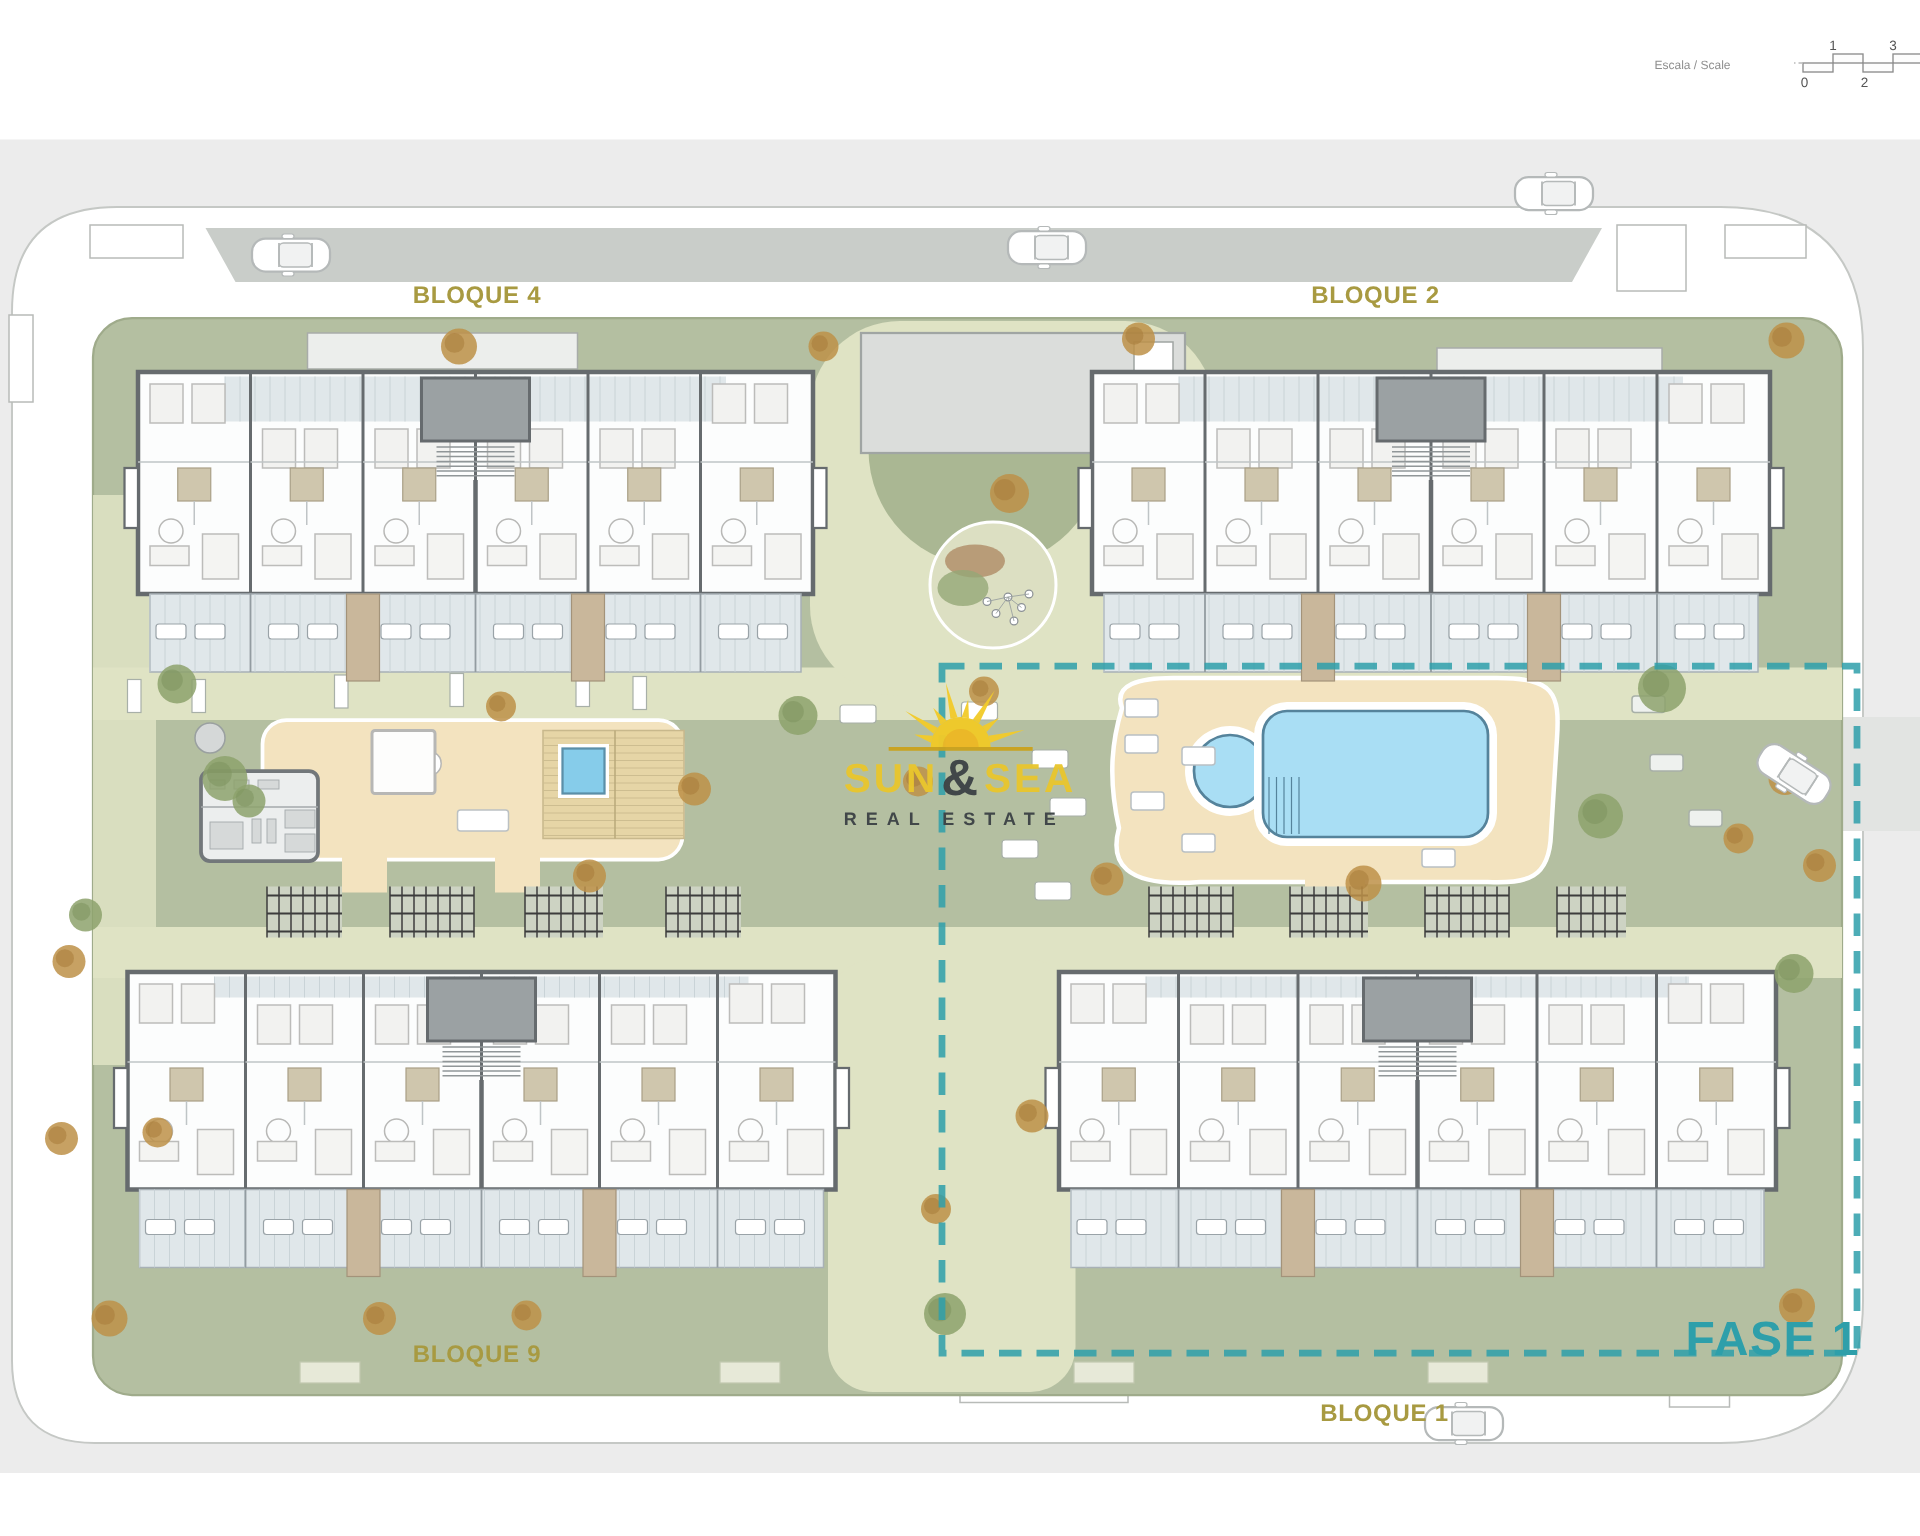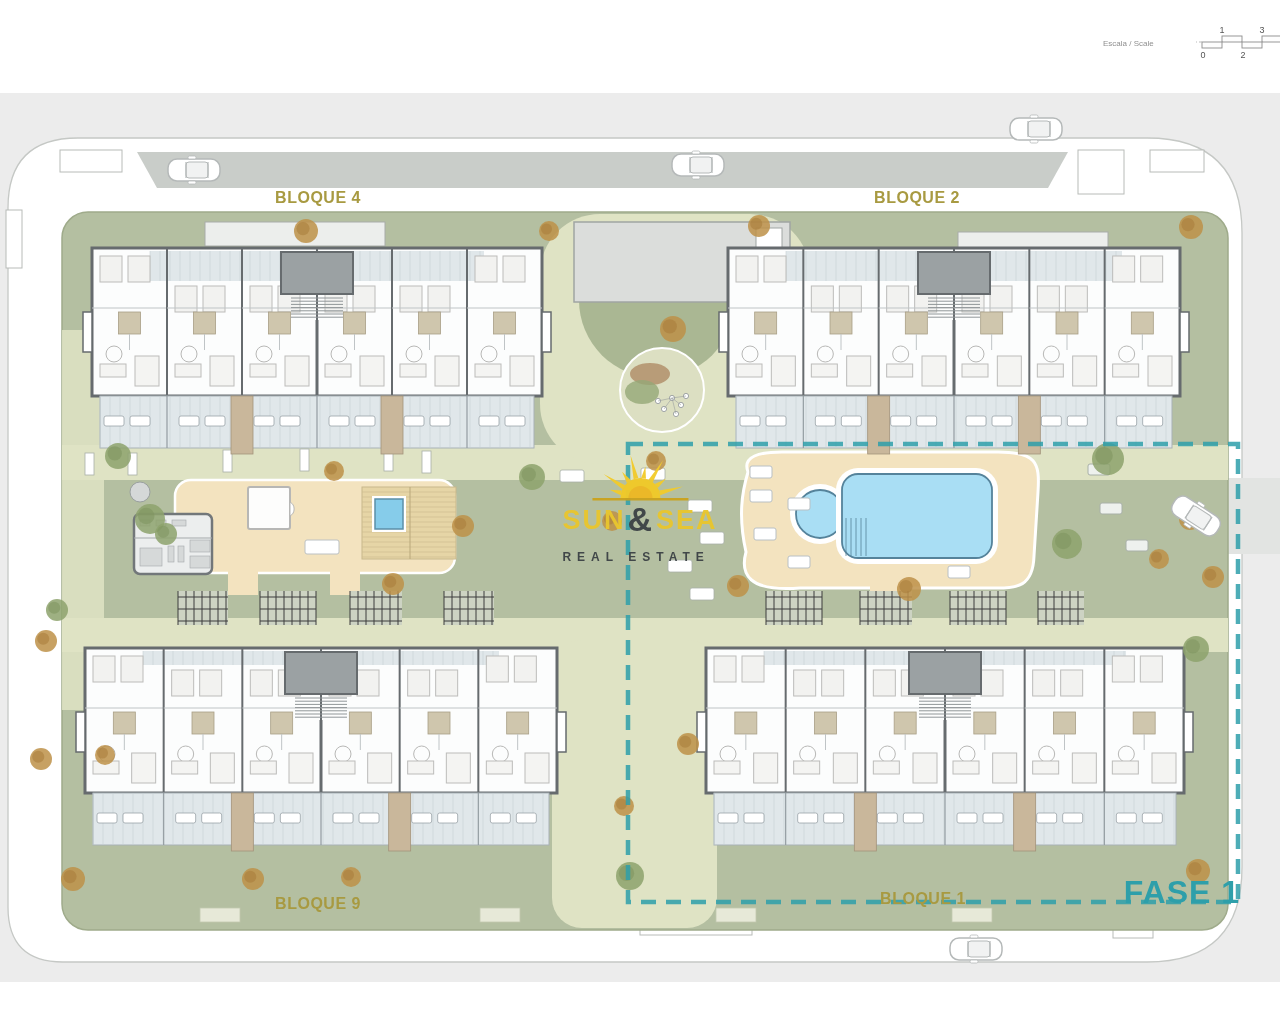--- a/index.html
+++ b/index.html
@@ -9,21 +9,21 @@
   .block-label{position:absolute;transform:translateX(-50%);font-weight:bold;font-size:16px;
          letter-spacing:.5px;color:var(--label_olive);white-space:nowrap;}
   .fase-label{position:absolute;right:40px;top:874px;font-weight:bold;font-size:32px;
          letter-spacing:1px;color:var(--fase_teal);}
   .scale-label{position:absolute;left:1103px;top:39px;font-size:8px;color:#8f8f8f;white-space:nowrap;}
   .tick{position:absolute;transform:translateX(-50%);font-size:9px;color:#555;}
   .logo{position:absolute;left:640px;top:444px;transform:translateX(-50%);text-align:left;opacity:.96;}
   .logo-sun{display:block;margin:0 auto -2px auto;}
   .l1{font-size:27px;font-weight:bold;letter-spacing:2px;color:var(--logo_yellow);line-height:1.05;white-space:nowrap;}
   .amp{font-size:34px;color:var(--logo_dark);font-weight:bold;padding:0 2px;position:relative;top:2px;}
-  .l2{margin-top:14px;font-size:12px;font-weight:bold;letter-spacing:6px;color:var(--logo_dark);white-space:nowrap;}
+  .l2{margin-top:3px;font-size:12px;font-weight:bold;letter-spacing:6px;color:var(--logo_dark);white-space:nowrap;}
 </style>
 </head>
 <body>
 
 <div class="stage">
 
   <svg id="plan" width="1280" height="1024" viewBox="0 0 1280 1024">
       <g>
         <rect x="0" y="93" width="1280" height="889" fill="#ececec"></rect>
         <path d="M 78 138 L 1147 138 Q 1242 138 1242 233 L 1242 867 Q 1242 962 1147 962 L 63 962 Q 8 962 8 907 L 8 208 Q 8 138 78 138 Z" fill="#ffffff" stroke="#c5c8c5" stroke-width="1.3"></path>
@@ -1040,21 +1040,21 @@
         <rect x="1262" y="36" width="20" height="6" fill="#fdfdfd" stroke="#8c8c8c" stroke-width="0.9"></rect>
         <rect x="1202" y="42" width="20" height="6" fill="#fdfdfd" stroke="#8c8c8c" stroke-width="0.9"></rect>
         <rect x="1242" y="42" width="20" height="6" fill="#fdfdfd" stroke="#8c8c8c" stroke-width="0.9"></rect>
         <line x1="1202" y1="42" x2="1196" y2="42" stroke="#bbb" stroke-width="1" stroke-dasharray="3 2"></line>
       </g>
     </svg>
 
   <div class="block-label" style="left:318px;top:189px">BLOQUE 4</div>
   <div class="block-label" style="left:917px;top:189px">BLOQUE 2</div>
   <div class="block-label" style="left:318px;top:895px">BLOQUE 9</div>
-  <div class="block-label" style="left:923px;top:890px">BLOQUE 1</div>
+  <div class="block-label" style="left:923px;top:934px">BLOQUE 1</div>
 
   <div class="fase-label">FASE 1</div>
 
   <div class="scale-label">Escala / Scale</div>
   <div class="tick" style="left:1203px;top:50px">0</div>
   <div class="tick" style="left:1222px;top:25px">1</div>
   <div class="tick" style="left:1243px;top:50px">2</div>
   <div class="tick" style="left:1262px;top:25px">3</div>
 
   <div class="logo">

